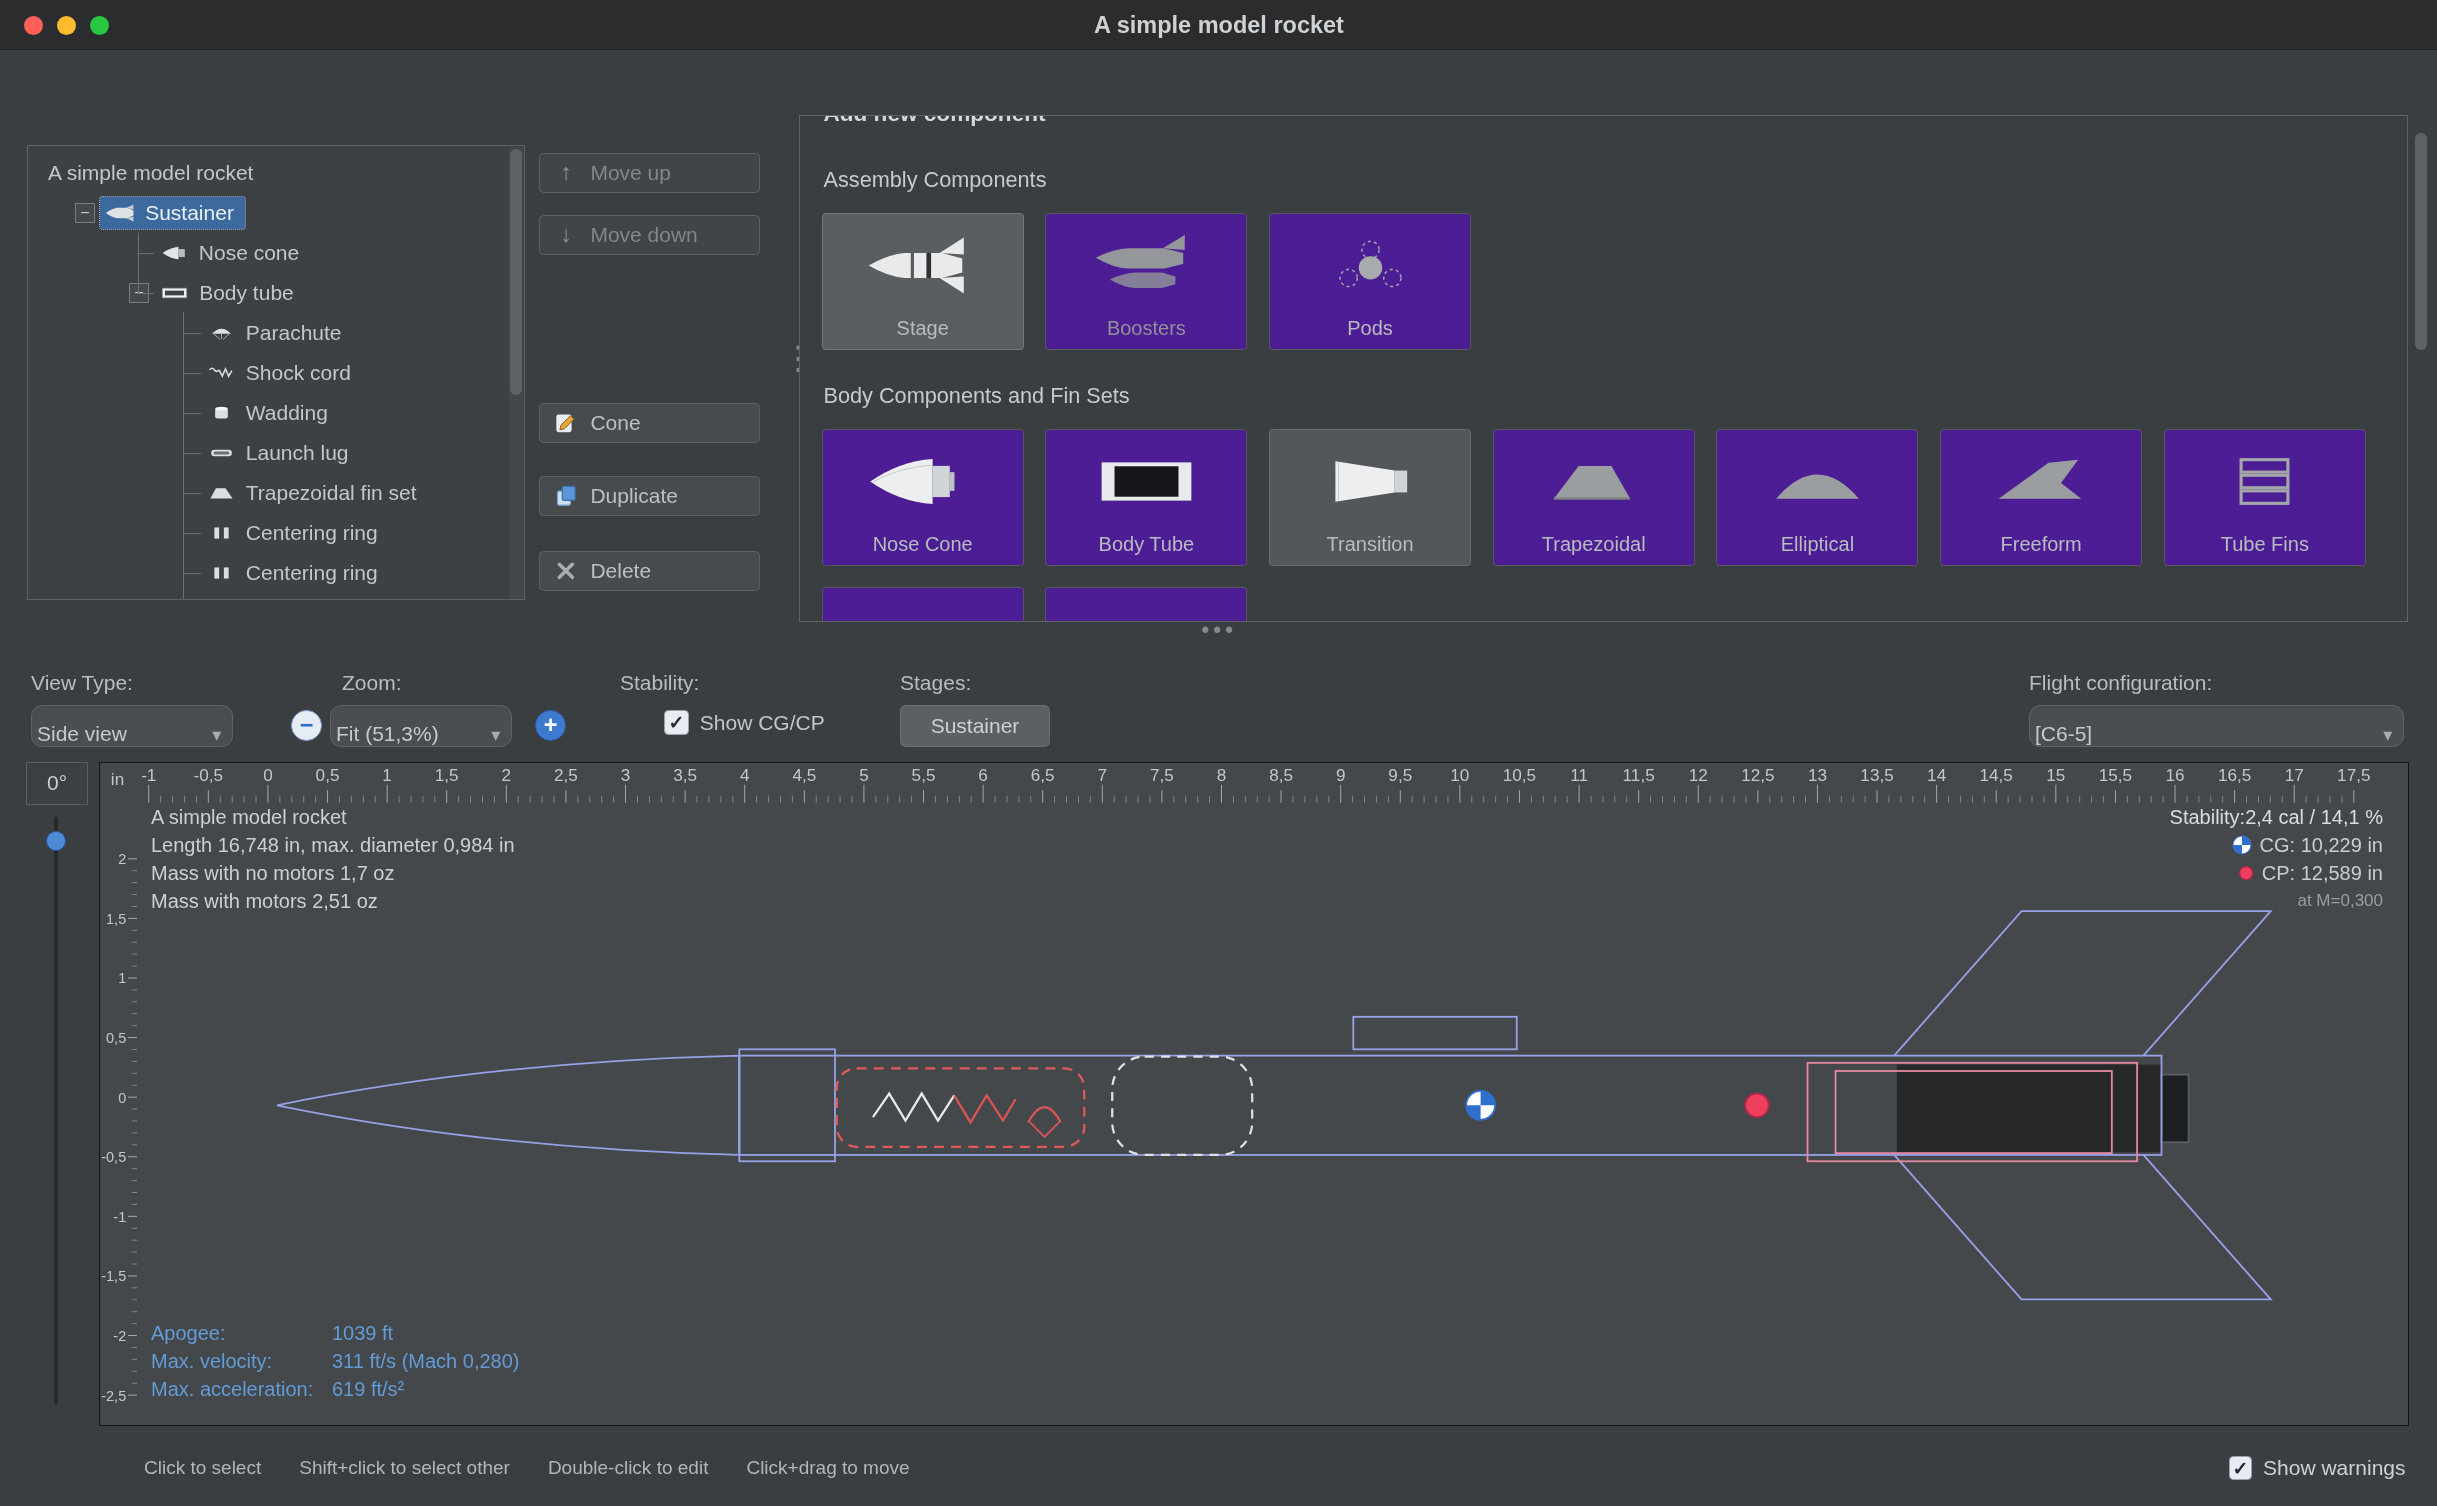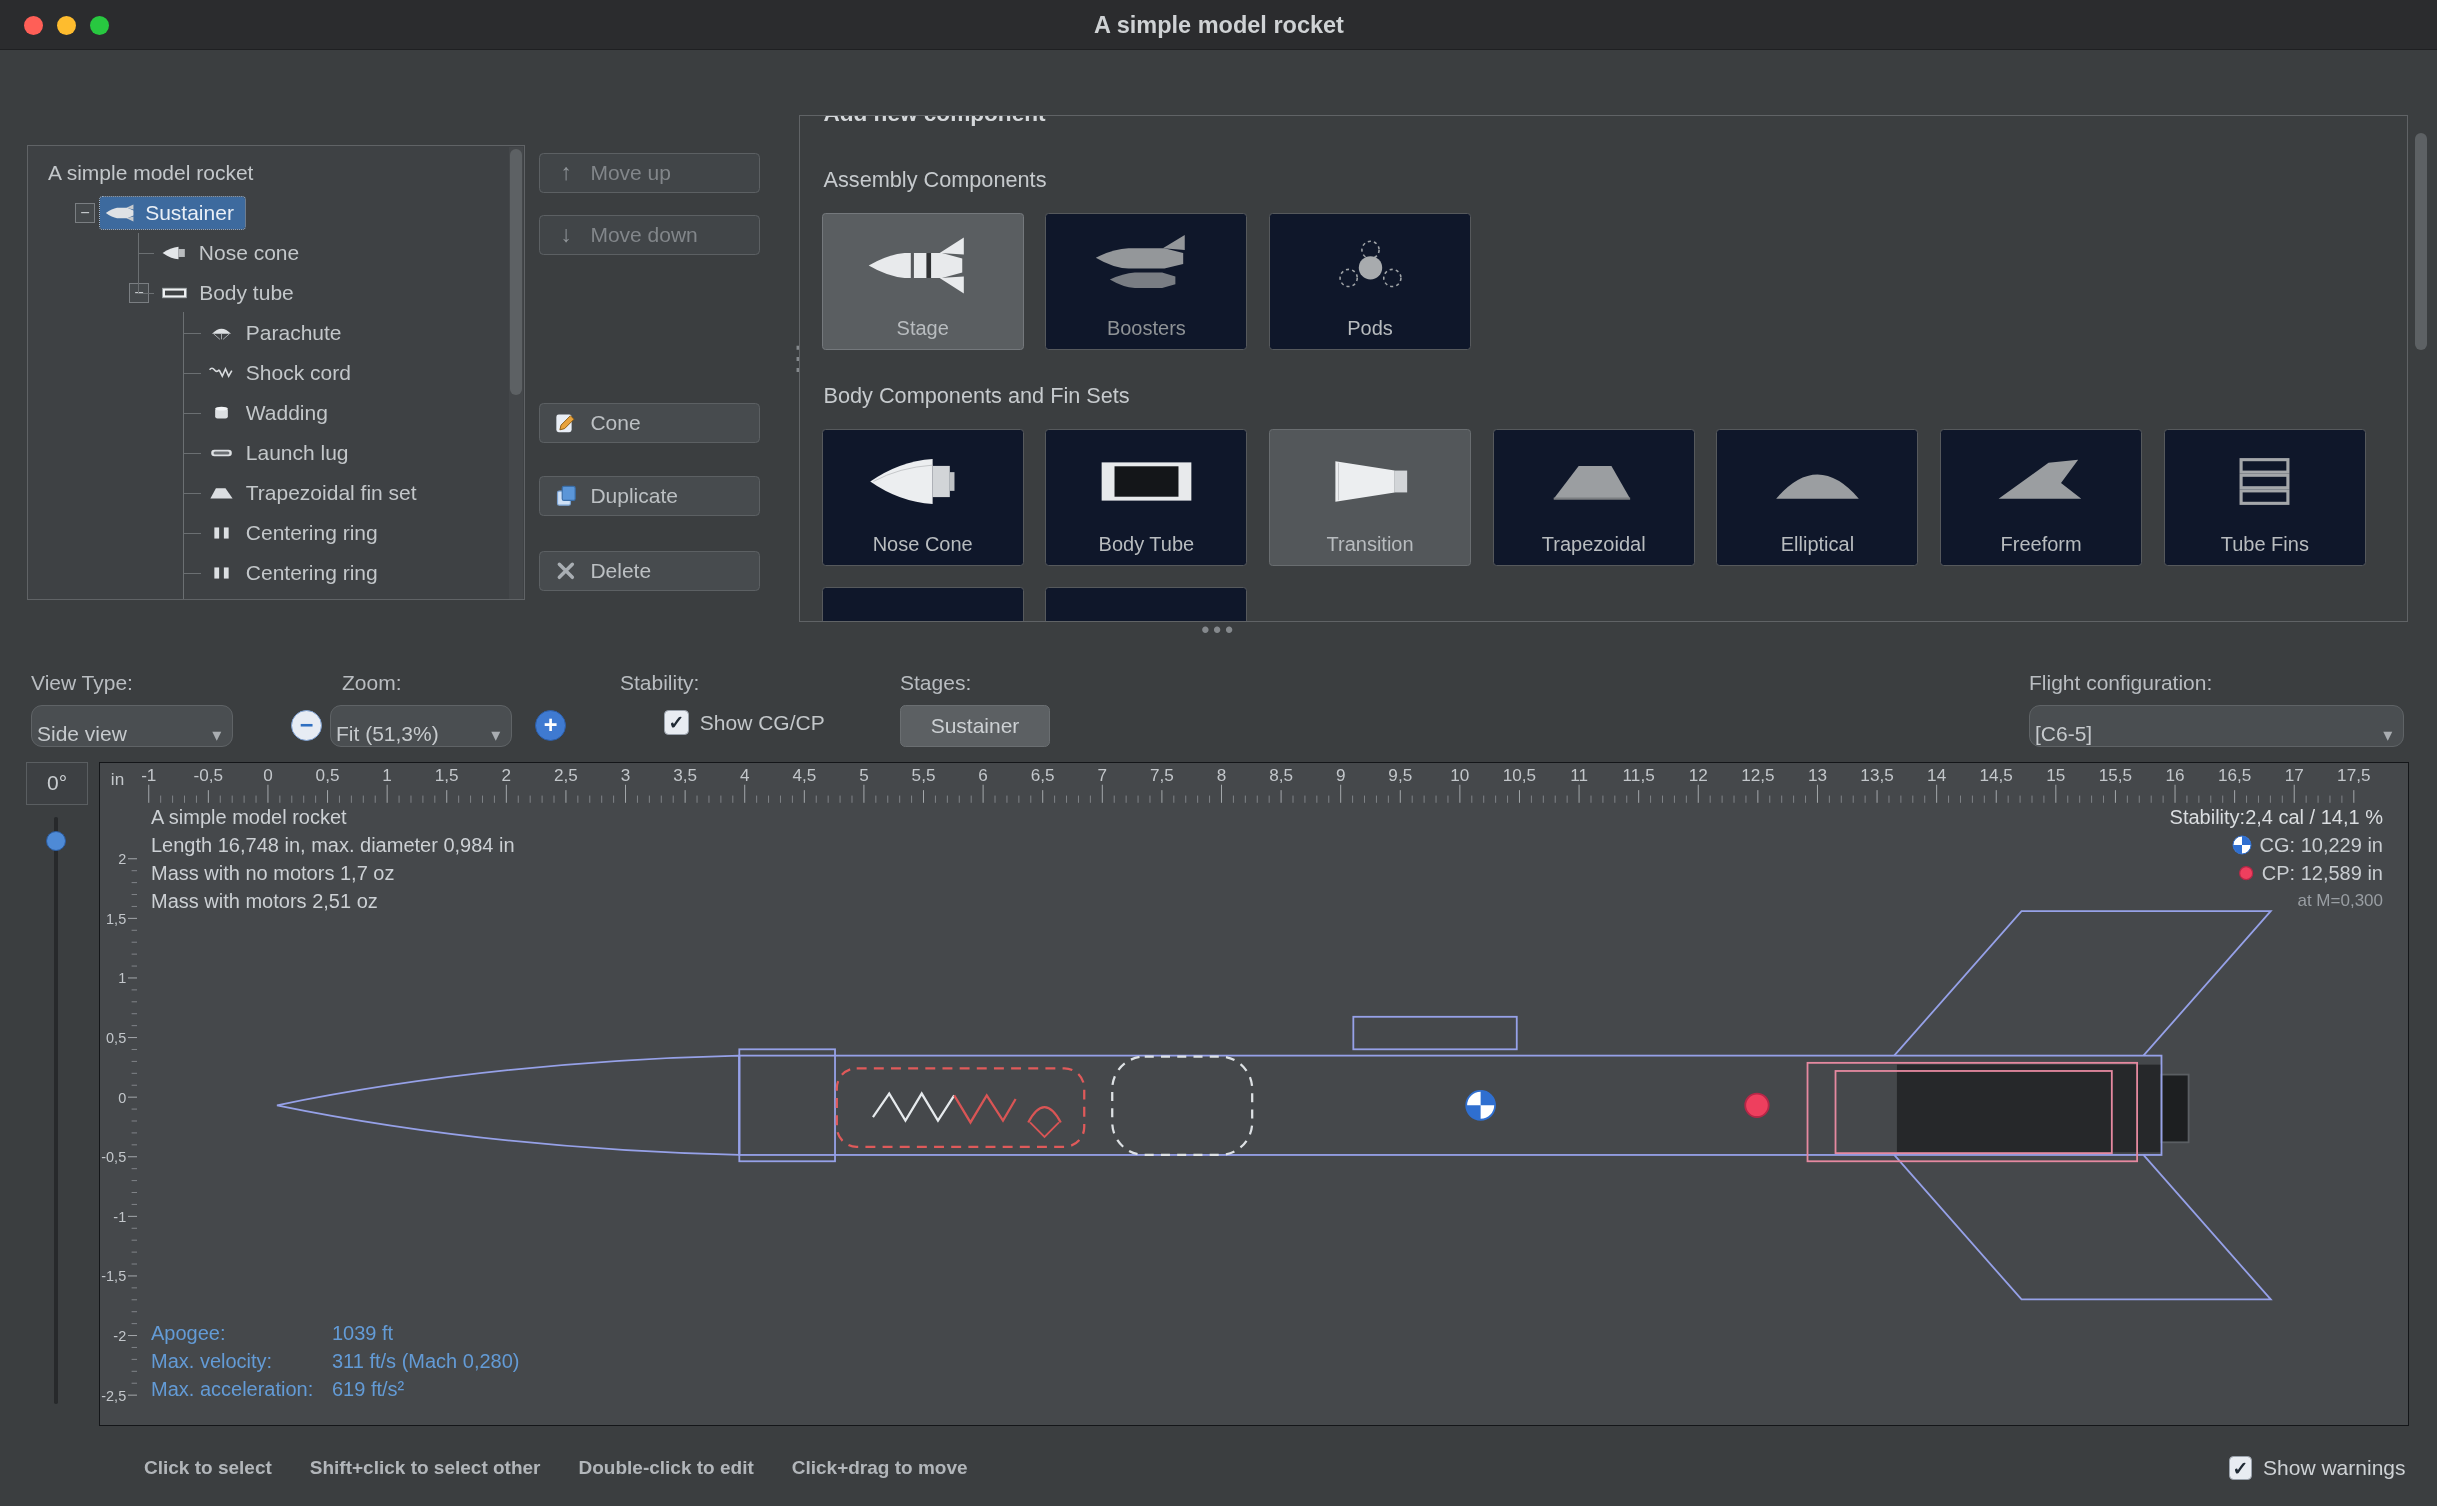--- a/index.html
+++ b/index.html
@@ -56,21 +56,21 @@
   .vdots{position:absolute;left:782px;top:237px;font-size:32.5px;color:#85898d;line-height:31px;}
   .hdots{position:absolute;left:0;right:0;top:511px;text-align:center;font-size:23.5px;color:#85898d;letter-spacing:3.6px;}
 
   .add-panel{position:absolute;left:799px;top:9px;width:1609px;height:507px;border:0.9px solid #606366;overflow:hidden;}
   .legend{position:absolute;top:-15.3px;left:14.4px;padding:0 9px;background:#3b3e40;font-size:22.6px;font-weight:bold;color:#d4d7da;}
   #add-sections{padding:9px 21.7px 0 21.7px;}
   .sec-title{font-size:21.7px;color:#c6cacd;margin:32.5px 0 20px 1.8px;}
   .sec-title:first-child{margin-top:42px;}
   .crow{display:flex;gap:21.7px;}
   .crow.partial{margin-top:21.7px;}
-  .comp-btn{width:202px;height:137px;background:#0f172a;border:0.9px solid #56595c;border-radius:3.6px;display:flex;flex-direction:column;align-items:center;justify-content:flex-end;padding-bottom:9px;cursor:pointer;}
+  .comp-btn{width:202px;height:137px;background:#4c1d95;border:0.9px solid #56595c;border-radius:3.6px;display:flex;flex-direction:column;align-items:center;justify-content:flex-end;padding-bottom:9px;cursor:pointer;}
   .comp-btn .cicon{flex:1;display:flex;align-items:center;justify-content:center;}
   .comp-btn .clabel{font-size:20px;color:#b8bcbf;}
   .comp-btn.selected{background:#5a5e61;border-color:#74787c;}
   .comp-btn.hover{background:#53575a;border-color:#696d70;}
   .comp-btn.disabled .clabel{color:#8f9396;}
 
   
   .toolbar{position:absolute;top:658px;left:0;width:100%;height:101px;}
   .glabel{position:absolute;top:12.6px;font-size:21px;color:#b9bdc1;}
   .dropdown{position:absolute;top:47px;height:42px;background:#4a4e51;border:0.9px solid #5f6366;border-radius:11px;display:flex;align-items:flex-end;padding:0 40px 0 5px;font-size:21px;color:#c6cacd;cursor:pointer;}
@@ -102,21 +102,21 @@
   .cstab .s1{color:#dadde0;}
   .cstab .srow{display:flex;justify-content:flex-end;align-items:center;gap:7.2px;height:28px;}
   .cstab .mach{color:#999ea3;font-size:17px;}
   .micon{display:inline-flex;align-items:center;}
   .cflight{position:absolute;left:51px;bottom:21.7px;font-size:20px;line-height:28px;color:#639bd6;}
   .frow{display:flex;}
   .flabel{width:181px;}
 
   
   .statusbar{position:absolute;top:1441px;left:0;width:100%;height:54px;display:flex;align-items:center;}
-  .hints{margin-left:144px;display:flex;gap:38px;font-size:19px;color:#b2b6ba;font-weight:bold;}
+  .hints{margin-left:144px;display:flex;gap:38px;font-size:19px;color:#b2b6ba;}
   .warn{position:absolute;right:32.5px;display:flex;align-items:center;gap:10.8px;font-size:21px;color:#ced2d5;}
 </style>
 </head>
 <body>
 
 <div class="window">
 
   <div class="titlebar">
     <div class="lights">
       <span class="light red"></span>

